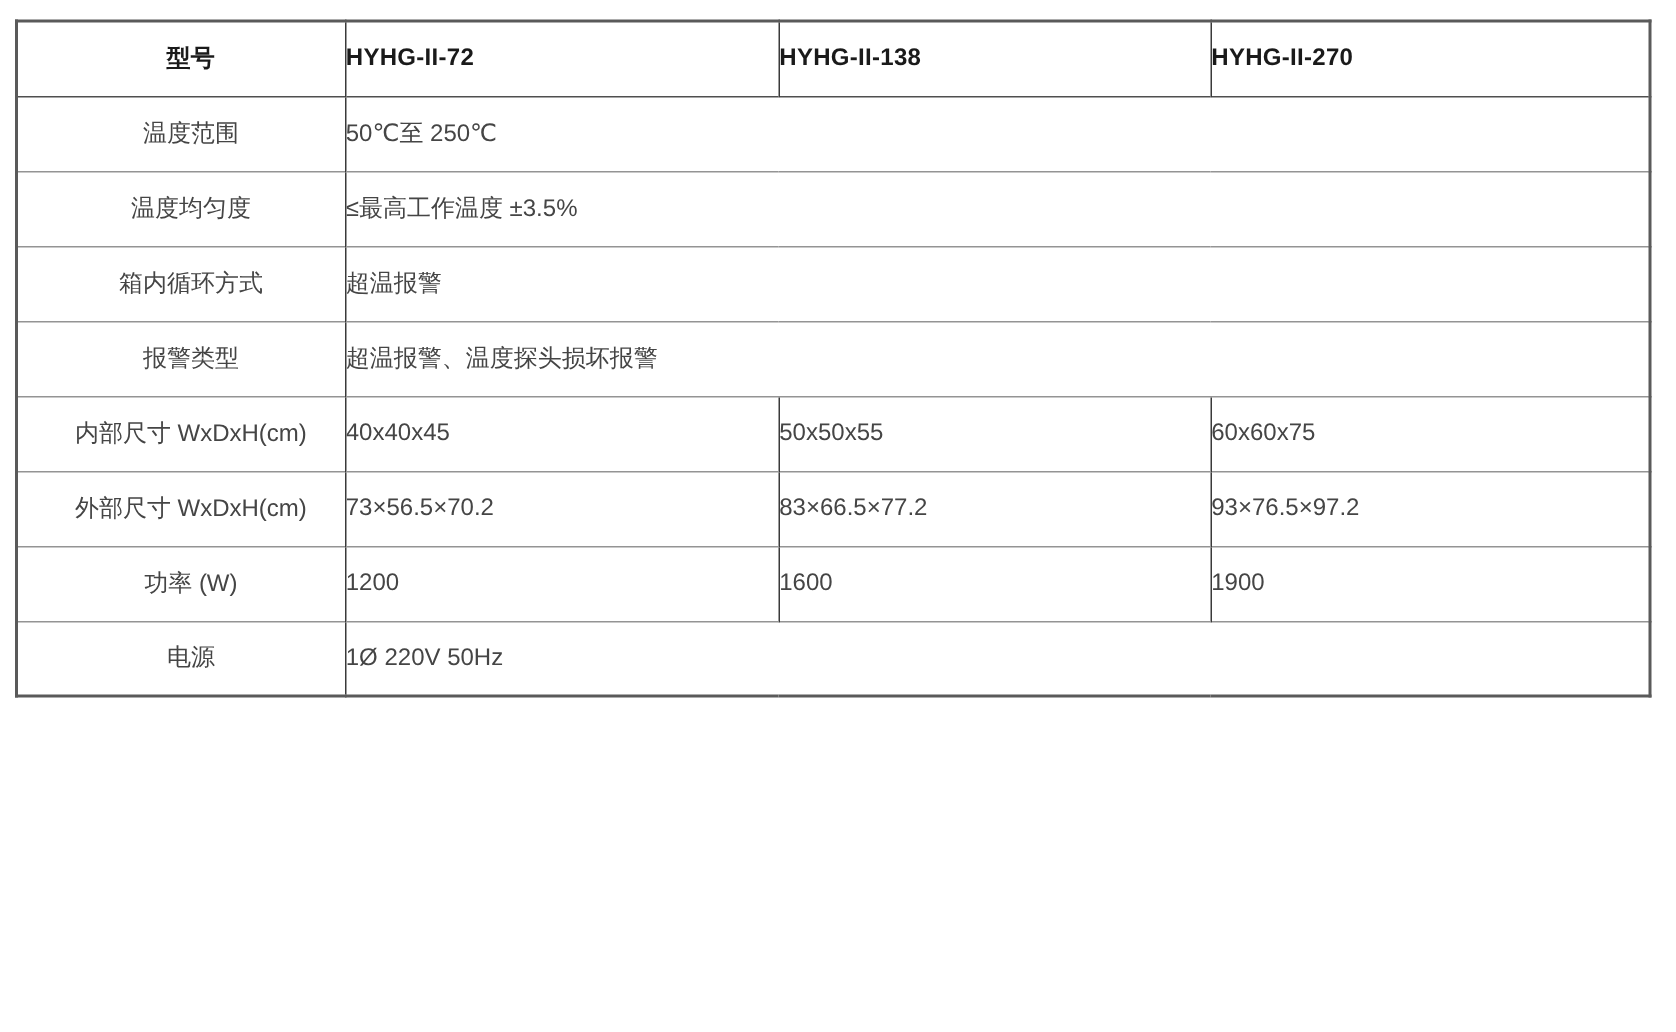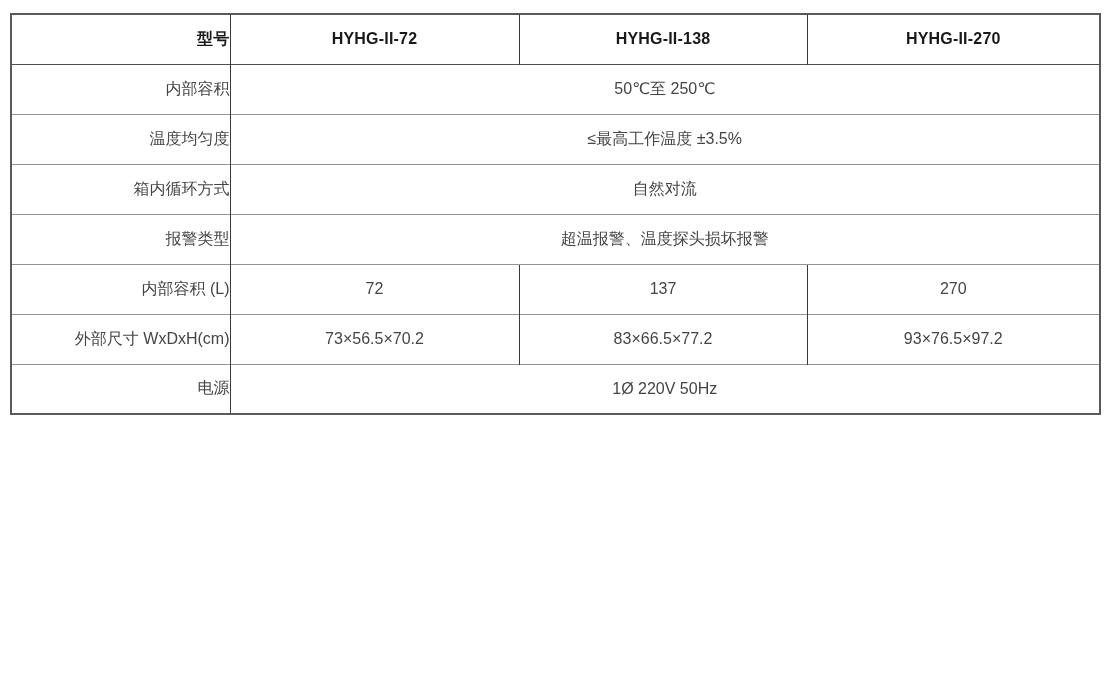--- a/index.html
+++ b/index.html
@@ -28,35 +28,35 @@
   col.c1{width:219px;}
   col.c2{width:289px;}
   col.c3{width:288px;}
   col.c4{width:293px;}
   th,td{
     height:50px;
     padding:0;
     font-size:16px;
     border-top:1.5px solid var(--border-grid);
     border-left:1.5px solid var(--border-vertical);
-    text-align:center;
+    text-align:left;
     vertical-align:middle;
     white-space:nowrap;
     overflow:hidden;
   }
   thead th{
     border-top:none;
     font-weight:bold;
     color:var(--text-header);
     letter-spacing:0.2px;
   }
   thead th:first-child, tbody td:first-child{border-left:none;}
   tbody tr:first-child td{border-top:1.5px solid var(--border-header);}
   td.label, th.label{
-    text-align:right;
+    text-align:center;
     padding-left:13px;
   }
   td{color:var(--text);}
 </style>
 </head>
 <body>
 
 <div class="page">
   <table class="spec">
     <colgroup>
@@ -68,46 +68,52 @@
     <thead>
       <tr>
         <th class="label">型号</th>
         <th>HYHG-II-72</th>
         <th>HYHG-II-138</th>
         <th>HYHG-II-270</th>
       </tr>
     </thead>
     <tbody>
       <tr>
-        <td class="label">内部容积</td>
+        <td class="label">温度范围</td>
         <td colspan="3">50℃至 250℃</td>
       </tr>
       <tr>
         <td class="label">温度均匀度</td>
         <td colspan="3">≤最高工作温度 ±3.5%</td>
       </tr>
       <tr>
         <td class="label">箱内循环方式</td>
-        <td colspan="3">自然对流</td>
+        <td colspan="3">超温报警</td>
       </tr>
       <tr>
         <td class="label">报警类型</td>
         <td colspan="3">超温报警、温度探头损坏报警</td>
       </tr>
       <tr>
-        <td class="label">内部容积 (L)</td>
-        <td>72</td>
-        <td>137</td>
-        <td>270</td>
+        <td class="label">内部尺寸 WxDxH(cm)</td>
+        <td>40x40x45</td>
+        <td>50x50x55</td>
+        <td>60x60x75</td>
       </tr>
       <tr>
         <td class="label">外部尺寸 WxDxH(cm)</td>
         <td>73×56.5×70.2</td>
         <td>83×66.5×77.2</td>
         <td>93×76.5×97.2</td>
+      </tr>
+      <tr>
+        <td class="label">功率 (W)</td>
+        <td>1200</td>
+        <td>1600</td>
+        <td>1900</td>
       </tr>
       <tr>
         <td class="label">电源</td>
         <td colspan="3">1Ø 220V 50Hz</td>
       </tr>
     </tbody>
   </table>
 </div>
 
 </body></html>

